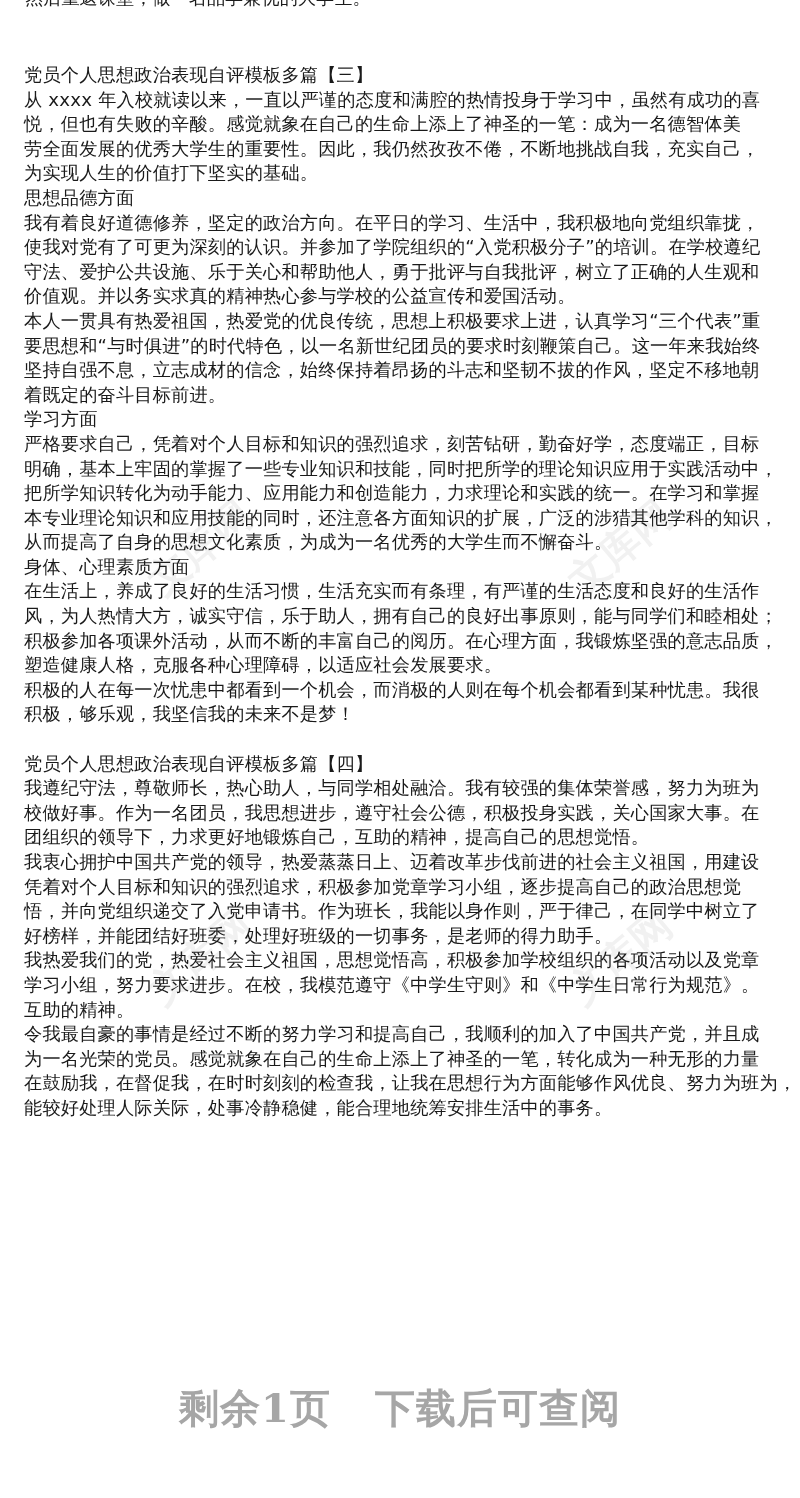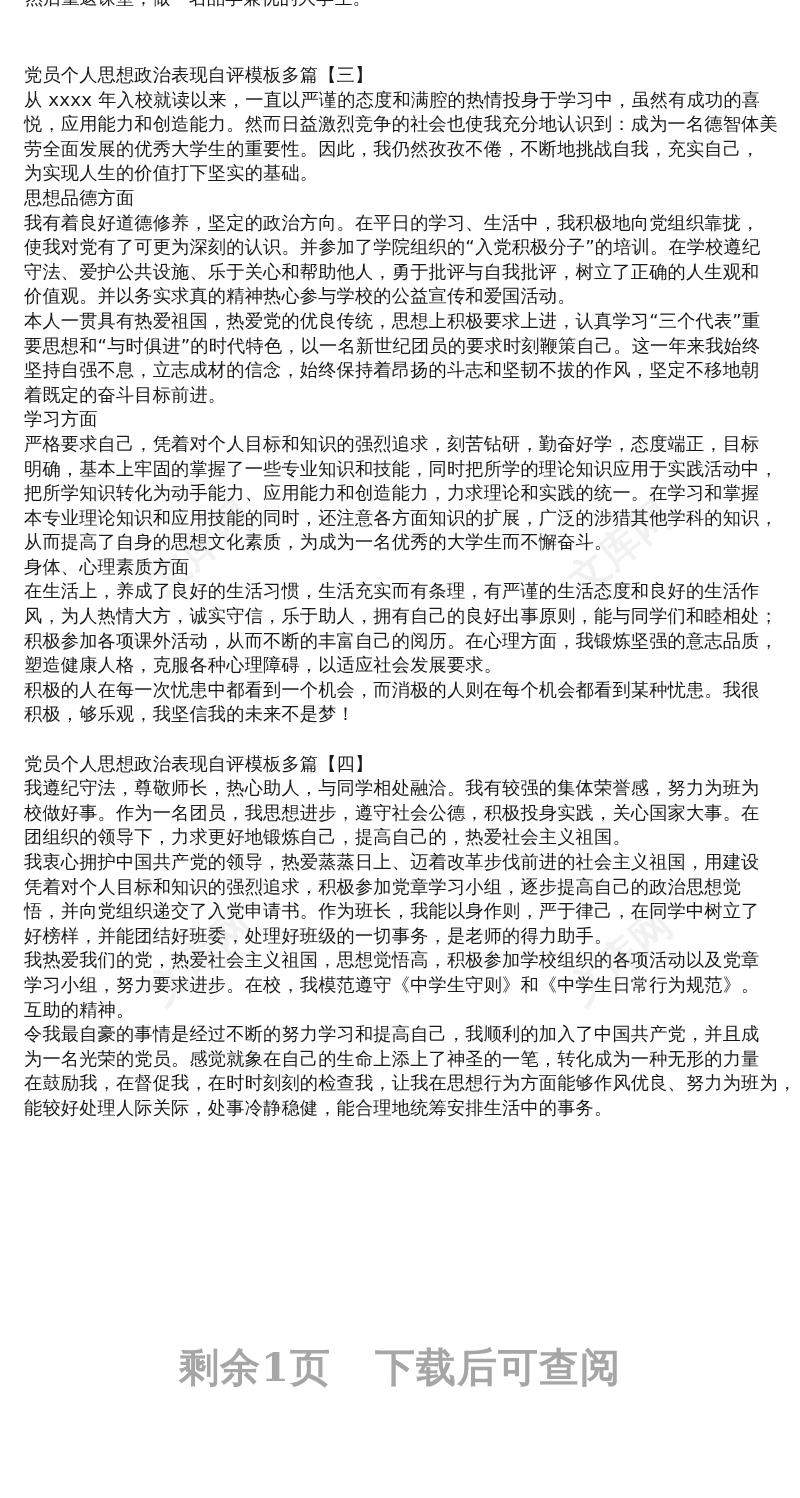--- a/index.html
+++ b/index.html
@@ -4,40 +4,40 @@
 <style>
   html, body { margin: 0; padding: 0; background: #ffffff; }
   body { width: 800px; height: 1498px; position: relative; overflow: hidden;
          font-family: "DejaVu Sans", sans-serif; color: #1a1a1a; }
   .page { position: absolute; left: 24px; top: 0; width: 756px; }
   .line { font-size: 18.2px; line-height: 24.6px; white-space: nowrap; letter-spacing: 0.2px; }
   .clipped { position: absolute; left: 25px; top: -14px; font-size: 18.2px; line-height: 24.6px; white-space: nowrap; }
   .blank { height: 24.6px; }
   .watermark { position: absolute; color: rgba(180,180,180,0.18); font-size: 40px; font-weight: bold;
                transform: rotate(-40deg); pointer-events: none; white-space: nowrap; }
-  .footer { position: absolute; left: 0; top: 1340px; width: 800px; text-align: center;
+  .footer { position: absolute; left: 0; top: 1381px; width: 800px; text-align: center;
             font-family: "DejaVu Serif", serif; font-weight: bold; font-size: 40px; color: #a6a6a6; letter-spacing: 1px; }
   .footer span { display: inline-block; }
   .footer .gap { width: 44px; }
 </style>
 </head>
 <body>
 
 <div class="clipped">然后重返课堂，做一名品学兼优的大学生。</div>
 
 <div class="watermark" style="left:140px; top:520px;">文库网</div>
 <div class="watermark" style="left:560px; top:520px;">文库网</div>
 <div class="watermark" style="left:140px; top:930px;">文库网</div>
 <div class="watermark" style="left:560px; top:930px;">文库网</div>
 
 <div class="page">
   <div style="height:63px"></div>
   <div class="line">党员个人思想政治表现自评模板多篇【三】</div>
   <div class="line">从 xxxx 年入校就读以来，一直以严谨的态度和满腔的热情投身于学习中，虽然有成功的喜</div>
-  <div class="line">悦，应用能力和创造能力。然而日益激烈竞争的社会也使我充分地认识到：成为一名德智体美</div>
+  <div class="line">悦，但也有失败的辛酸。感觉就象在自己的生命上添上了神圣的一笔：成为一名德智体美</div>
   <div class="line">劳全面发展的优秀大学生的重要性。因此，我仍然孜孜不倦，不断地挑战自我，充实自己，</div>
   <div class="line">为实现人生的价值打下坚实的基础。</div>
   <div class="line">思想品德方面</div>
   <div class="line">我有着良好道德修养，坚定的政治方向。在平日的学习、生活中，我积极地向党组织靠拢，</div>
   <div class="line">使我对党有了可更为深刻的认识。并参加了学院组织的“入党积极分子”的培训。在学校遵纪</div>
   <div class="line">守法、爱护公共设施、乐于关心和帮助他人，勇于批评与自我批评，树立了正确的人生观和</div>
   <div class="line">价值观。并以务实求真的精神热心参与学校的公益宣传和爱国活动。</div>
   <div class="line">本人一贯具有热爱祖国，热爱党的优良传统，思想上积极要求上进，认真学习“三个代表”重</div>
   <div class="line">要思想和“与时俱进”的时代特色，以一名新世纪团员的要求时刻鞭策自己。这一年来我始终</div>
   <div class="line">坚持自强不息，立志成材的信念，始终保持着昂扬的斗志和坚韧不拔的作风，坚定不移地朝</div>
@@ -52,21 +52,21 @@
   <div class="line">在生活上，养成了良好的生活习惯，生活充实而有条理，有严谨的生活态度和良好的生活作</div>
   <div class="line">风，为人热情大方，诚实守信，乐于助人，拥有自己的良好出事原则，能与同学们和睦相处；</div>
   <div class="line">积极参加各项课外活动，从而不断的丰富自己的阅历。在心理方面，我锻炼坚强的意志品质，</div>
   <div class="line">塑造健康人格，克服各种心理障碍，以适应社会发展要求。</div>
   <div class="line">积极的人在每一次忧患中都看到一个机会，而消极的人则在每个机会都看到某种忧患。我很</div>
   <div class="line">积极，够乐观，我坚信我的未来不是梦！</div>
   <div class="blank"></div>
   <div class="line">党员个人思想政治表现自评模板多篇【四】</div>
   <div class="line">我遵纪守法，尊敬师长，热心助人，与同学相处融洽。我有较强的集体荣誉感，努力为班为</div>
   <div class="line">校做好事。作为一名团员，我思想进步，遵守社会公德，积极投身实践，关心国家大事。在</div>
-  <div class="line">团组织的领导下，力求更好地锻炼自己，提高自己的，热爱社会主义祖国。</div>
+  <div class="line">团组织的领导下，力求更好地锻炼自己，互助的精神，提高自己的思想觉悟。</div>
   <div class="line">我衷心拥护中国共产党的领导，热爱蒸蒸日上、迈着改革步伐前进的社会主义祖国，用建设</div>
   <div class="line">凭着对个人目标和知识的强烈追求，积极参加党章学习小组，逐步提高自己的政治思想觉</div>
   <div class="line">悟，并向党组织递交了入党申请书。作为班长，我能以身作则，严于律己，在同学中树立了</div>
   <div class="line">好榜样，并能团结好班委，处理好班级的一切事务，是老师的得力助手。</div>
   <div class="line">我热爱我们的党，热爱社会主义祖国，思想觉悟高，积极参加学校组织的各项活动以及党章</div>
   <div class="line">学习小组，努力要求进步。在校，我模范遵守《中学生守则》和《中学生日常行为规范》。</div>
   <div class="line">互助的精神。</div>
   <div class="line">令我最自豪的事情是经过不断的努力学习和提高自己，我顺利的加入了中国共产党，并且成</div>
   <div class="line">为一名光荣的党员。感觉就象在自己的生命上添上了神圣的一笔，转化成为一种无形的力量</div>
   <div class="line">在鼓励我，在督促我，在时时刻刻的检查我，让我在思想行为方面能够作风优良、努力为班为，</div>

